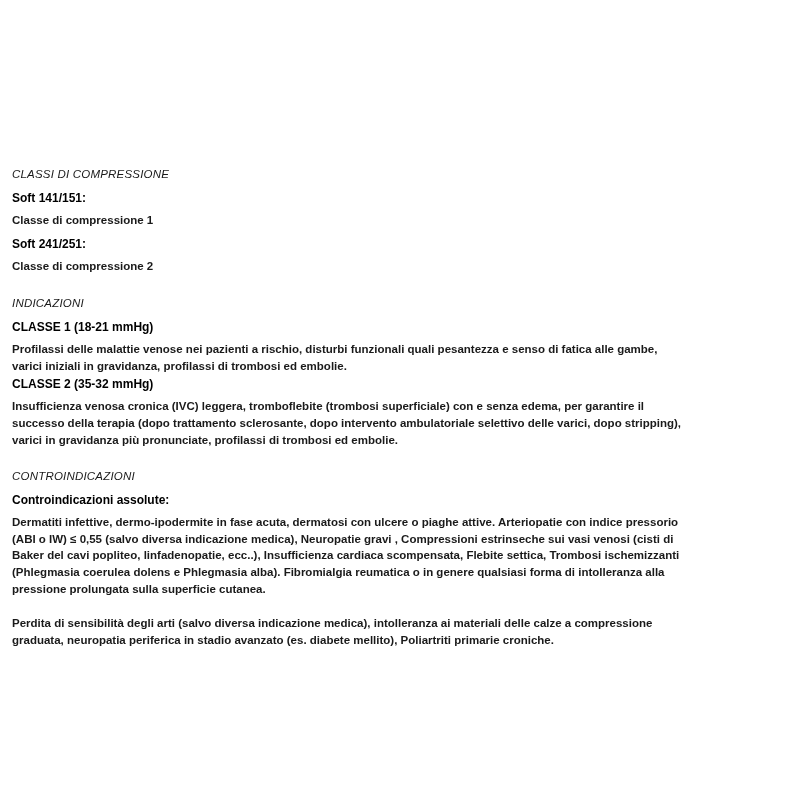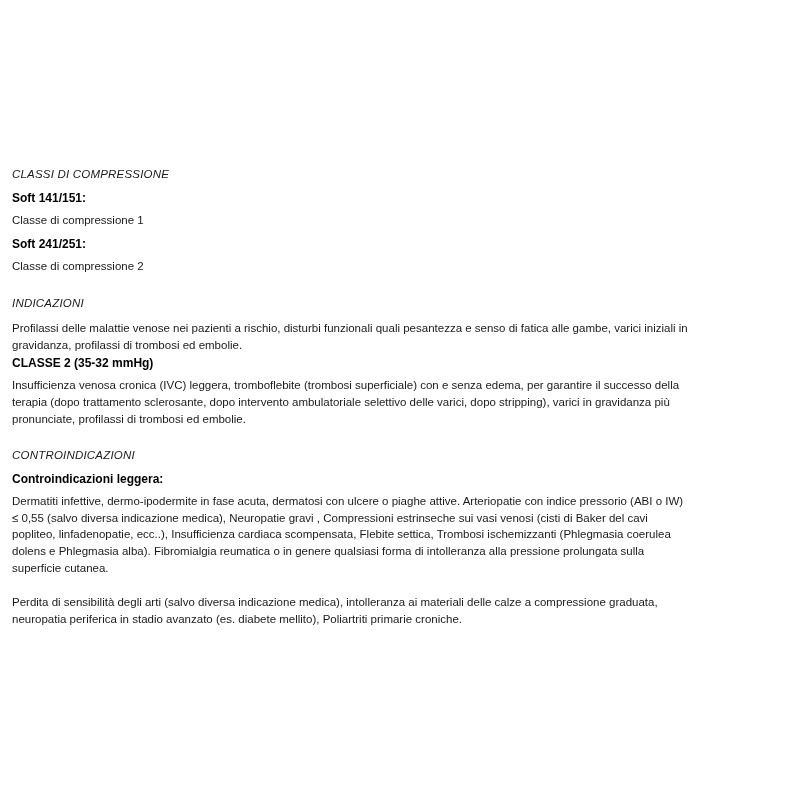--- a/index.html
+++ b/index.html
@@ -38,20 +38,21 @@
     color: #000;
     margin: 0 0 6px 0;
     line-height: 1.25;
   }
   .para {
     font-size: 11.5px;
     color: #1a1a1a;
     line-height: 1.45;
     margin: 0 0 9px 0;
     max-width: 775px;
+    font-weight: bold;
   }
   .para.tight {
     margin-bottom: 3px;
   }
   .block-gap-lg { height: 13px; }
   .block-gap-md { height: 9px; }
 </style>
 </head>
 <body>
 
@@ -62,28 +63,29 @@
     <div class="sub">Soft 141/151:</div>
     <div class="para">Classe di compressione 1</div>
     <div class="sub">Soft 241/251:</div>
     <div class="para">Classe di compressione 2</div>
   </div>
 
   <div class="block-gap-lg"></div>
 
   <div class="section">
     <div class="sec-title">INDICAZIONI</div>
+    <div class="sub">CLASSE 1 (18-21 mmHg)</div>
     <div class="para tight">Profilassi delle malattie venose nei pazienti a rischio, disturbi funzionali quali pesantezza e senso di fatica alle gambe, varici iniziali in gravidanza, profilassi di trombosi ed embolie.</div>
     <div class="sub">CLASSE 2 (35-32 mmHg)</div>
     <div class="para">Insufficienza venosa cronica (IVC) leggera, tromboflebite (trombosi superficiale) con e senza edema, per garantire il successo della terapia (dopo trattamento sclerosante, dopo intervento ambulatoriale selettivo delle varici, dopo stripping), varici in gravidanza più pronunciate, profilassi di trombosi ed embolie.</div>
   </div>
 
   <div class="block-gap-lg"></div>
 
   <div class="section">
     <div class="sec-title">CONTROINDICAZIONI</div>
-    <div class="sub">Controindicazioni leggera:</div>
+    <div class="sub">Controindicazioni assolute:</div>
     <div class="para">Dermatiti infettive, dermo-ipodermite in fase acuta, dermatosi con ulcere o piaghe attive. Arteriopatie con indice pressorio (ABI o IW) ≤ 0,55 (salvo diversa indicazione medica), Neuropatie gravi , Compressioni estrinseche sui vasi venosi (cisti di Baker del cavi popliteo, linfadenopatie, ecc..), Insufficienza cardiaca scompensata, Flebite settica, Trombosi ischemizzanti (Phlegmasia coerulea dolens e Phlegmasia alba). Fibromialgia reumatica o in genere qualsiasi forma di intolleranza alla pressione prolungata sulla superficie cutanea.</div>
     <div class="block-gap-md"></div>
     <div class="para">Perdita di sensibilità degli arti (salvo diversa indicazione medica), intolleranza ai materiali delle calze a compressione graduata, neuropatia periferica in stadio avanzato (es. diabete mellito), Poliartriti primarie croniche.</div>
   </div>
 
 </div>
 
 </body></html>

